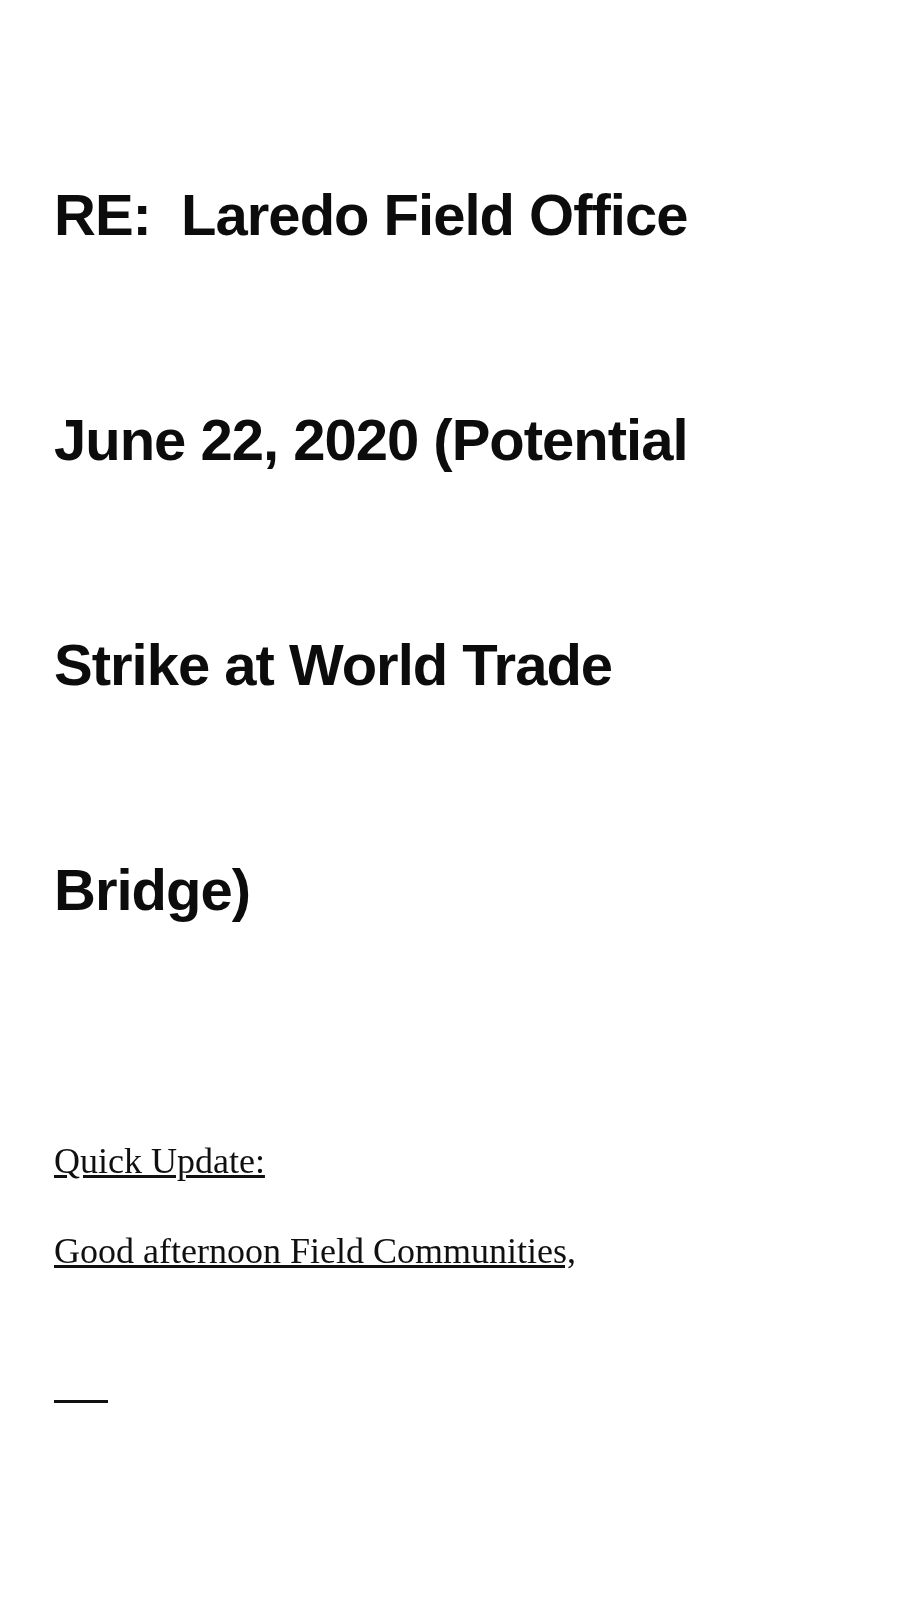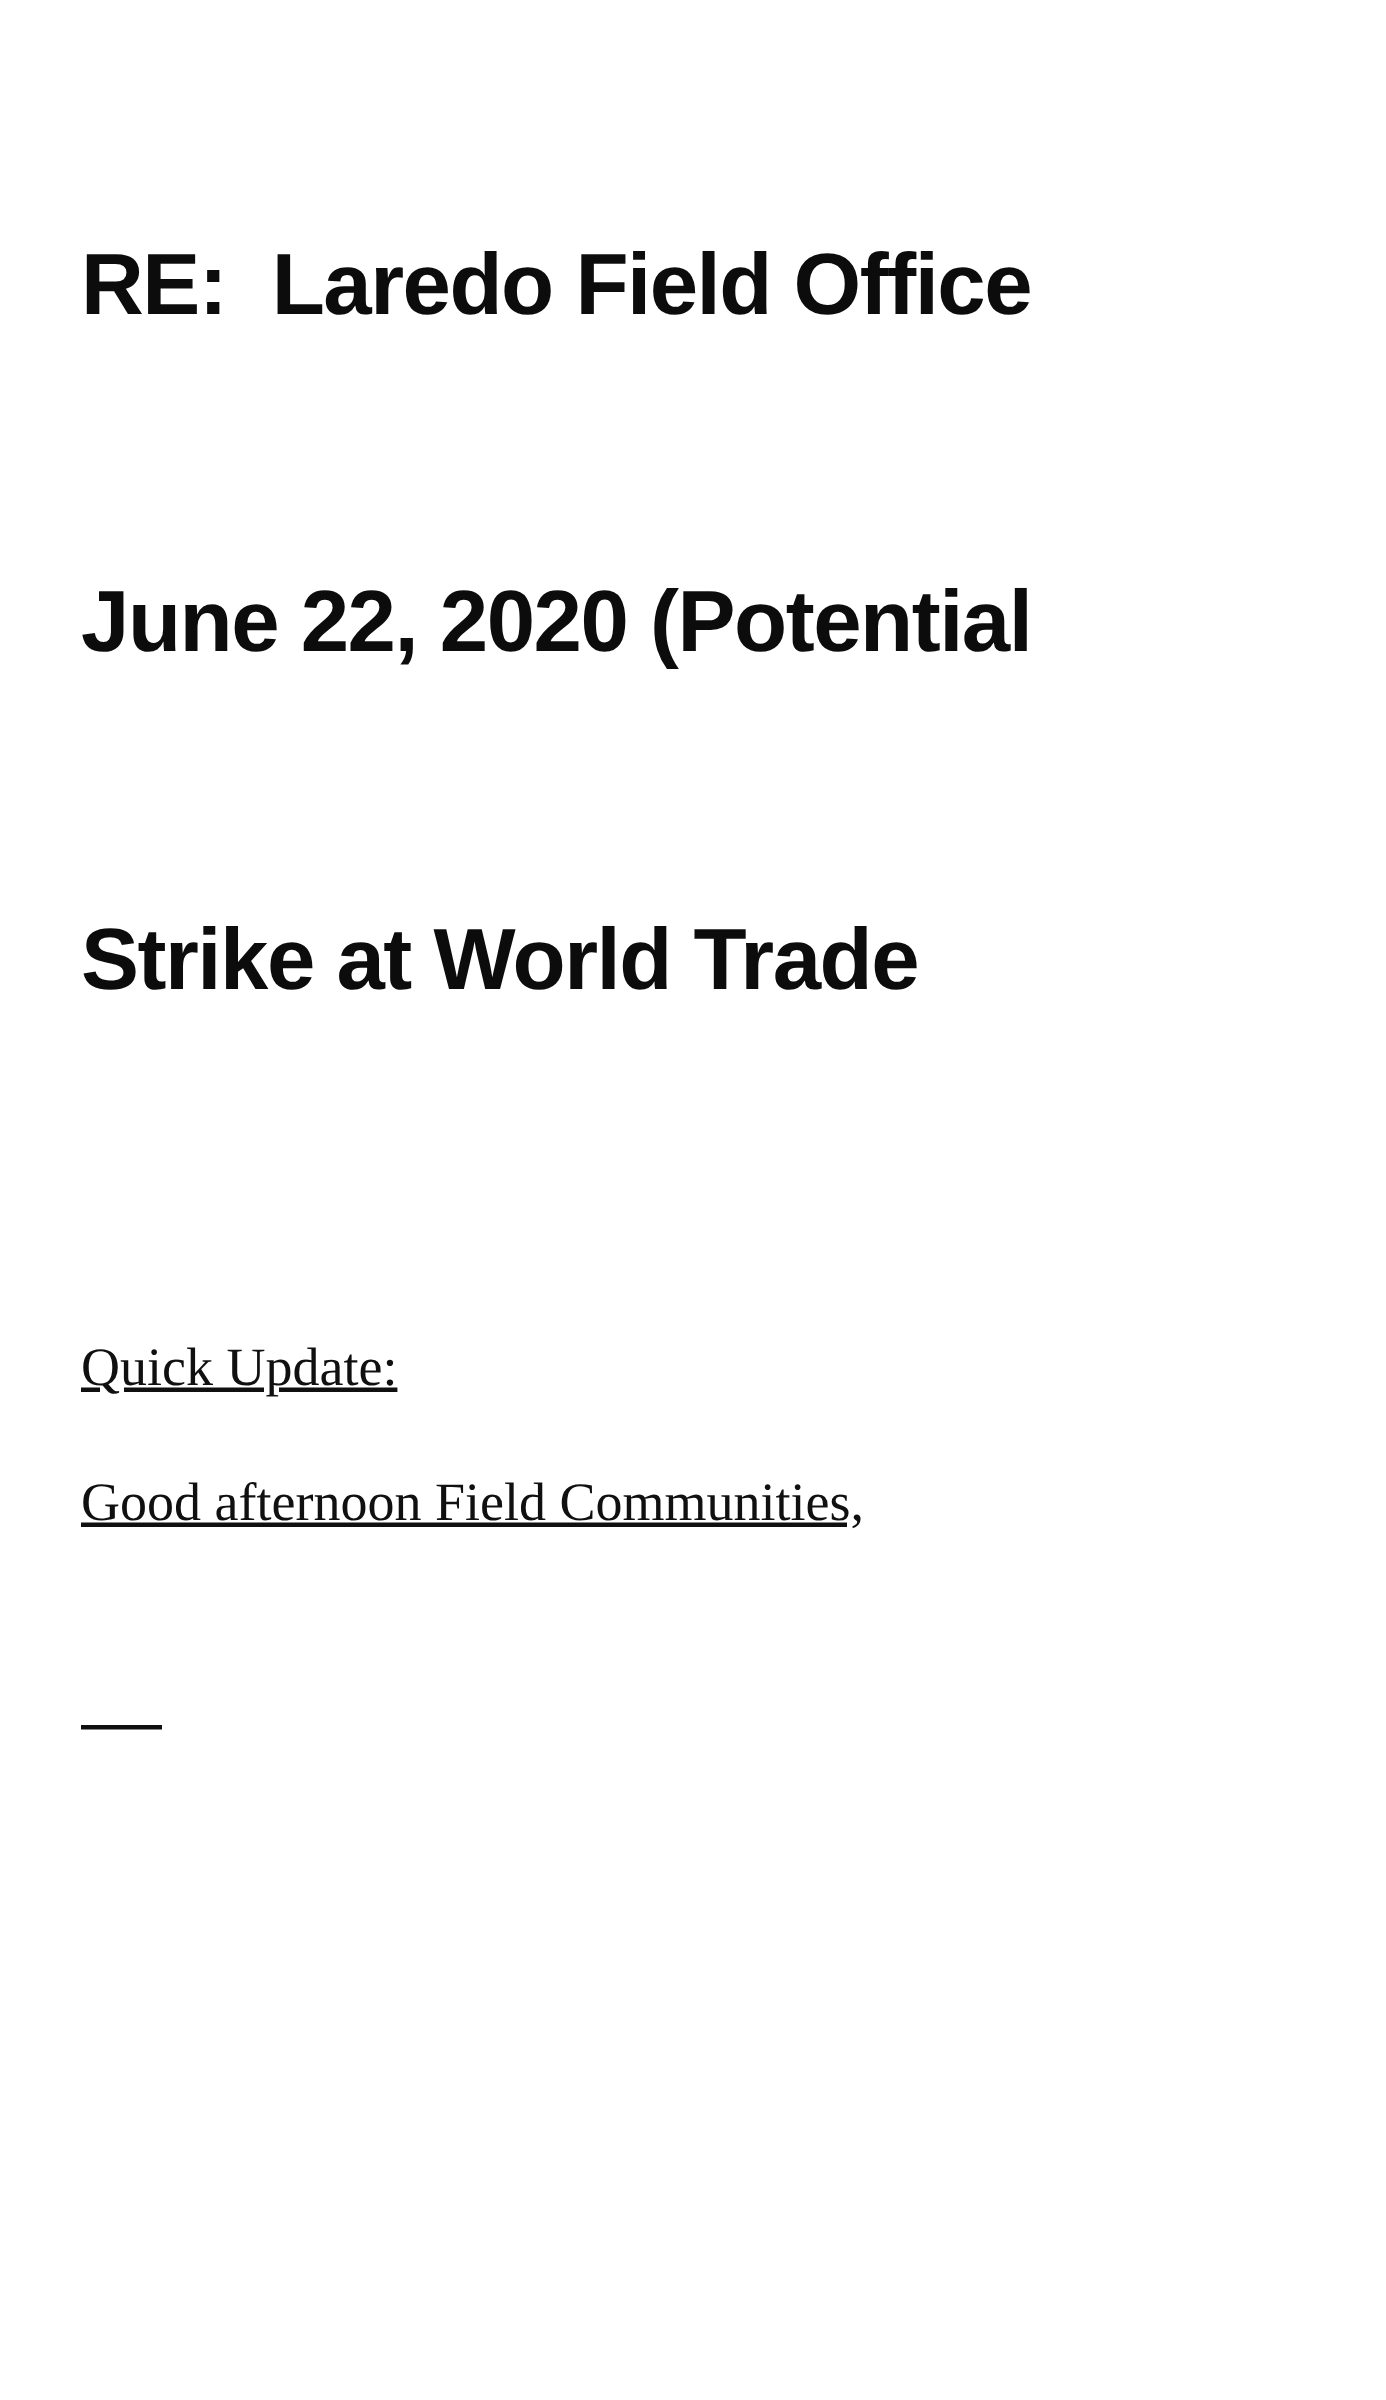--- a/index.html
+++ b/index.html
@@ -9,20 +9,21 @@
   }
   .page {
     position: relative;
     width: 924px;
     height: 1557px;
     background: #ffffff;
     overflow: hidden;
     box-sizing: border-box;
     padding: 2px 50px 0 54px;
     color: #111111;
+    margin-top: 25px;
   }
   .subject {
     margin: 0 0 62px 0;
     font-family: "Liberation Sans", sans-serif;
     font-weight: 700;
     font-size: 58px;
     line-height: 75px;
     letter-spacing: -1px;
     color: #0c0c0c;
     white-space: pre;
@@ -44,20 +45,21 @@
 </style>
 </head>
 <body>
 
 <div class="page">
 
   <h1 class="subject">
     <div class="line">RE:  Laredo Field Office</div>
     <div class="line">June 22, 2020 (Potential</div>
     <div class="line">Strike at World Trade</div>
+    <div class="line">Bridge)</div>
   </h1>
 
   <div class="body-copy">
 
     <p class="para">Quick Update:</p>
 
     <p class="para">Good afternoon Field Communities,</p>
 
     <p class="para">
       </p>

